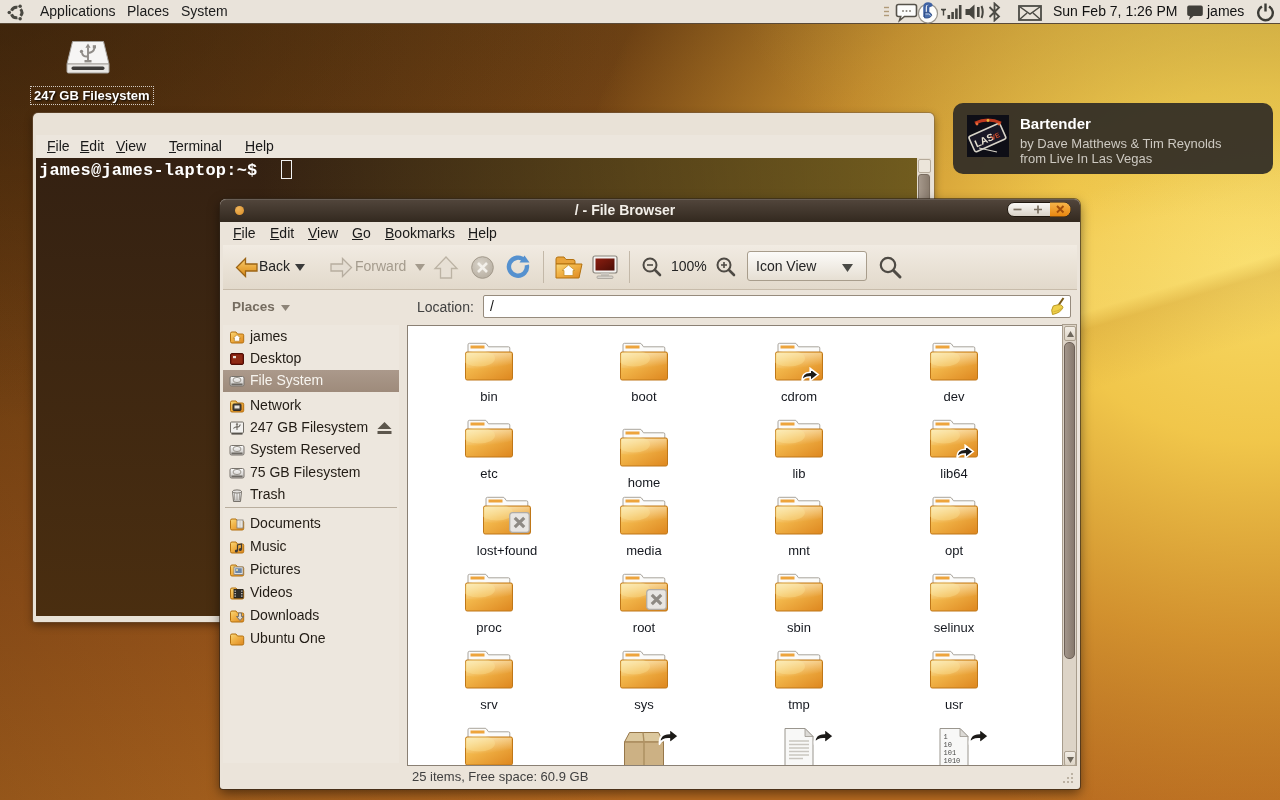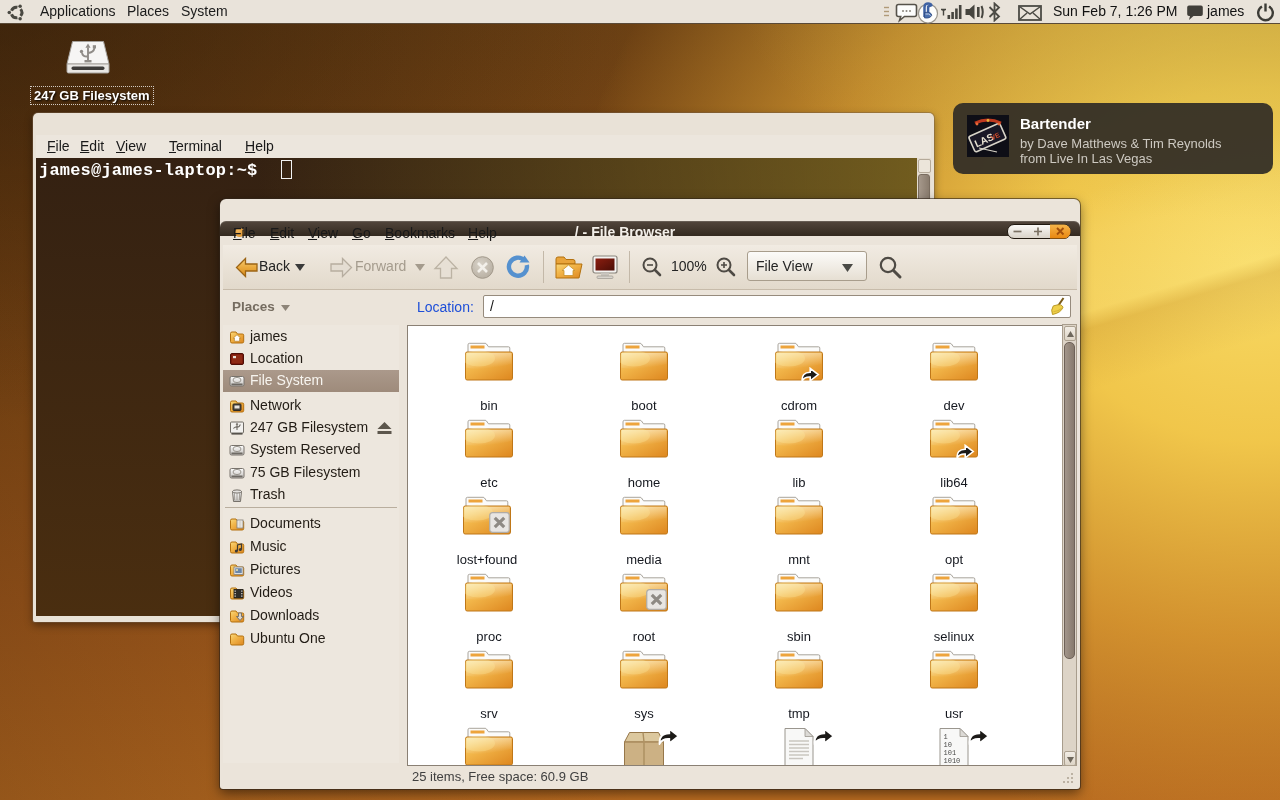--- a/index.html
+++ b/index.html
@@ -56,45 +56,45 @@
 #notif { position:absolute; left:953px; top:103px; width:320px; height:71px;
   background:rgba(48,44,38,0.93); border-radius:10px; }
 #notif .art { position:absolute; left:14px; top:12px; width:42px; height:42px; background:#0a0a12; }
 #notif .t1 { position:absolute; left:67px; top:12px; color:#fff; font-weight:bold; font-size:15px; }
 #notif .t2 { position:absolute; left:67px; top:33px; color:#cdc9c1; font-size:13px; }
 #notif .t3 { position:absolute; left:67px; top:48px; color:#cdc9c1; font-size:13px; }
 
 
 #fb { position:absolute; left:220px; top:199px; width:860px; height:590px;
   background:#ebe4da; border-radius:6px 6px 3px 3px; box-shadow:0 0 0 1px rgba(50,38,26,0.6), 0 4px 12px rgba(0,0,0,0.5); }
-#fb-title { position:absolute; left:0; top:0; width:100%; height:15px;
-  background:linear-gradient(#52463c,#33291f); border-radius:6px 6px 0 0; box-shadow:inset 0 1px 0 rgba(255,255,255,0.13);margin-top:22px; }
+#fb-title { position:absolute; left:0; top:0; width:100%; height:23px;
+  background:linear-gradient(#52463c,#33291f); border-radius:6px 6px 0 0; box-shadow:inset 0 1px 0 rgba(255,255,255,0.13); }
 #fb-title .txt { position:absolute; left:10px; right:60px; top:3px; text-align:center;
   color:#f3efe9; font-weight:bold; font-size:14px; }
 #fb-title .dot { position:absolute; left:15px; top:7px; width:9px; height:9px; border-radius:50%;
   background:radial-gradient(circle at 35% 30%, #f0b45a, #d98e27); }
 #fb-menu { position:absolute; left:3px; top:23px; width:854px; height:23px; font-size:14px; color:#191919; }
 #fb-menu span { position:absolute; top:3px; }
 #fb-tools { position:absolute; left:3px; top:46px; width:854px; height:45px;
   background:linear-gradient(#f1ebe2,#e2d9cb); border-bottom:1px solid #c7bbaa; }
 #fb-loc { position:absolute; left:3px; top:91px; width:854px; height:35px; }
 #fb-loc .places { position:absolute; left:9px; top:9px; color:#756c60; font-size:13.5px; font-weight:bold; }
-#fb-loc .lbl { position:absolute; left:194px; top:9px; font-size:14px; color:#1d4ed8; }
+#fb-loc .lbl { position:absolute; left:194px; top:9px; font-size:14px; color:#404040; }
 #fb-loc .field { position:absolute; left:260px; top:5px; width:588px; height:23px; background:#fff;
   border:1px solid #968b7d; border-radius:2px; font-size:14px; color:#111; padding:2px 6px; }
 #fb-side { position:absolute; left:3px; top:126px; width:176px; height:438px; background:#ede7de; font-size:14px; color:#221c15; }
 #fb-side .sel { background:linear-gradient(#ab998b,#9e8b7b); color:#f7f4ef; }
 #fb-content { position:absolute; left:187px; top:126px; width:656px; height:441px; background:#fff;
   border:1px solid #8a8074; overflow:hidden; }
 #fb-sb { position:absolute; left:842px; top:125px; width:15px; height:442px; background:#ddd4c7; border:1px solid #a89d8d; }
 #fb-status { position:absolute; left:3px; top:567px; width:854px; height:20px; font-size:13px; color:#404040; }
 #fb-status .tx { position:absolute; left:189px; top:3px; }
 .icon-cell { position:absolute; width:150px; text-align:center; font-size:13px; color:#15181f; }
 .icon-cell svg.main { display:block; margin:0 auto; }
-.icon-cell .cap { margin-top:16px; }
+.icon-cell .cap { margin-top:7px; }
 .srow { position:absolute; height:22px; width:100%; }
 .srow svg { position:absolute; left:6px; top:3px; }
 .srow .tx { position:absolute; left:27px; top:2px; }
 </style>
 </head>
 <body>
 
 <svg width="0" height="0" style="position:absolute">
   <defs>
     <linearGradient id="foldg" x1="0" y1="0" x2="0.9" y2="1">
@@ -361,21 +361,21 @@
       <path d="M14 14 L19 19" stroke="#4e4a44" stroke-width="2.6" stroke-linecap="round"></path>
       <path d="M6 9 h6" stroke="#4e4a44" stroke-width="1.6"></path>
     </svg>
     <span class="abs" style="left:448px;top:13px;font-size:14px;color:#242424">100%</span>
     <svg class="abs" style="left:492px;top:11px" width="22" height="22" viewBox="0 0 22 22">
       <circle cx="9" cy="9" r="6.5" fill="none" stroke="#4e4a44" stroke-width="2"></circle>
       <path d="M14 14 L19 19" stroke="#4e4a44" stroke-width="2.6" stroke-linecap="round"></path>
       <path d="M6 9 h6 M9 6 v6" stroke="#4e4a44" stroke-width="1.6"></path>
     </svg>
     <div class="abs" style="left:524px;top:6px;width:120px;height:30px;background:linear-gradient(#fcfbf9,#e6dfd3);border:1px solid #a89d8c;border-radius:3px">
-      <span class="abs" style="left:8px;top:6px;font-size:14px;color:#242424">File View</span>
+      <span class="abs" style="left:8px;top:6px;font-size:14px;color:#242424">Icon View</span>
       <svg class="abs" style="right:13px;top:12px" width="11" height="8">
           <path d="M0 0 h11 l-5.5 8 z" fill="#4a4a46"></path>
         </svg>
     </div>
     <svg class="abs" style="left:655px;top:10px" width="25" height="25" viewBox="0 0 25 25">
       <circle cx="10" cy="10" r="7.2" fill="none" stroke="#4e4a44" stroke-width="2.2"></circle>
       <path d="M15.5 15.5 L22 22" stroke="#4e4a44" stroke-width="3" stroke-linecap="round"></path>
     </svg>
   </div>
   <div id="fb-loc">
@@ -398,21 +398,21 @@
           <path d="M8 5.8 l3.6 3.2 h-1 v3.2 h-5.2 v-3.2 h-1 z" fill="#ffffff" stroke="#a87620" stroke-width="0.6"></path>
         </svg>
         <span class="tx">james</span>
       </div>
     <div class="srow" style="top:23px">
         <svg width="16" height="16" viewBox="0 0 16 16">
           <rect x="1.5" y="2.5" width="13" height="11" rx="1.5" fill="#7e1a0c" stroke="#4e0e05"></rect>
           <rect x="3" y="4" width="10" height="8" fill="#8e2a14"></rect>
           <rect x="4" y="5" width="3" height="2.2" fill="#e8e0d8"></rect>
         </svg>
-        <span class="tx">Location</span>
+        <span class="tx">Desktop</span>
       </div>
     <div class="srow sel" style="top:45px">
         <svg width="16" height="16">
           <use href="#sdrive"></use>
         </svg>
         <span class="tx">File System</span>
       </div>
     <div class="srow" style="top:70px">
         <svg width="16" height="16" viewBox="0 0 16 16">
           <use href="#sfold"></use>
@@ -527,42 +527,42 @@
           <use href="#fold"></use>
         </svg>
         <div class="cap">dev</div>
       </div>
     <div class="icon-cell" style="left:6px;top:93px">
         <svg class="main" width="48" height="40">
           <use href="#fold"></use>
         </svg>
         <div class="cap">etc</div>
       </div>
-    <div class="icon-cell" style="left:161px;top:93px">
+    <div class="icon-cell" style="left:161px;top:102px">
         <svg class="main" width="48" height="40">
           <use href="#fold"></use>
         </svg>
         <div class="cap">home</div>
       </div>
     <div class="icon-cell" style="left:316px;top:93px">
         <svg class="main" width="48" height="40">
           <use href="#fold"></use>
         </svg>
         <div class="cap">lib</div>
       </div>
     <div class="icon-cell" style="left:471px;top:93px">
         <svg class="main" width="48" height="40">
           <use href="#fold"></use>
         </svg>
         <svg class="abs" style="left:76px;top:25px" width="20" height="15">
           <use href="#symlink"></use>
         </svg>
         <div class="cap">lib64</div>
       </div>
-    <div class="icon-cell" style="left:4px;top:170px">
+    <div class="icon-cell" style="left:24px;top:170px">
         <svg class="main" width="48" height="40">
           <use href="#fold"></use>
         </svg>
         <svg class="abs" style="left:77px;top:16px" width="21" height="21">
           <use href="#noacc"></use>
         </svg>
         <div class="cap">lost+found</div>
       </div>
     <div class="icon-cell" style="left:161px;top:170px">
         <svg class="main" width="48" height="40">

